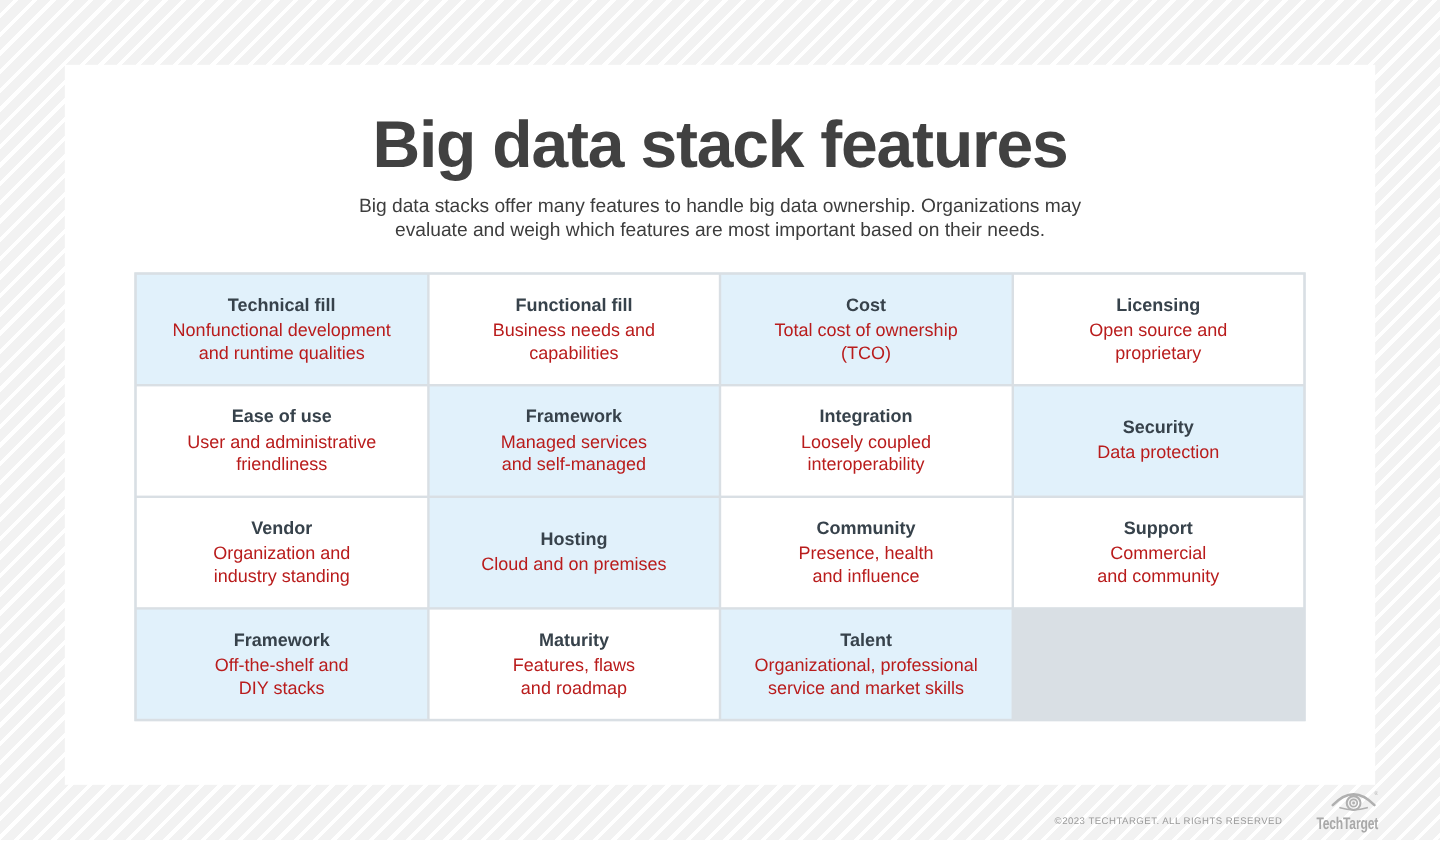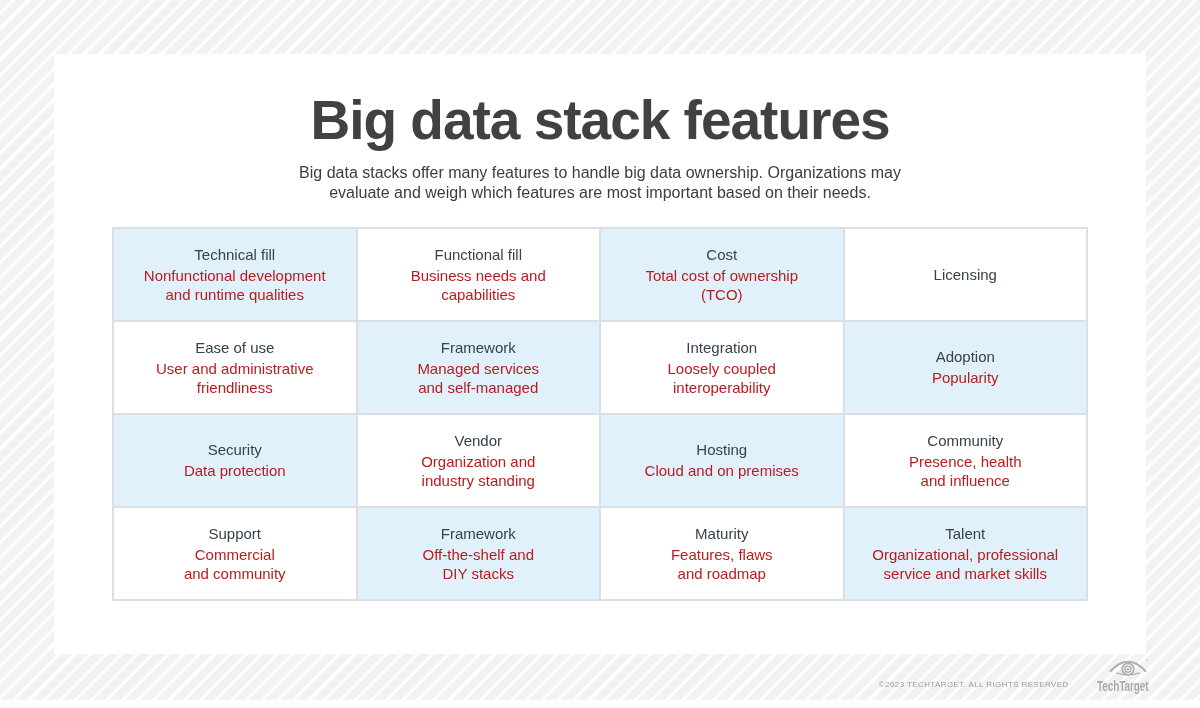--- a/index.html
+++ b/index.html
@@ -56,21 +56,21 @@
     display: flex;
     flex-direction: column;
     justify-content: center;
     align-items: center;
     text-align: center;
     padding: 4px 8px;
   }
   .cell.highlight { background: #e1f1fb; }
   .cell-heading {
     font-size: 15px;
-    font-weight: normal;
+    font-weight: bold;
     color: #37424b;
   }
   .cell-body {
     margin-top: 3px;
     font-size: 15px;
     line-height: 19px;
     color: #b91c1c;
     white-space: pre-line;
   }
   .footer {
@@ -126,39 +126,37 @@
         <div class="cell-body">Business needs and
 capabilities</div>
       </div>
       <div class="cell highlight">
         <div class="cell-heading">Cost</div>
         <div class="cell-body">Total cost of ownership
 (TCO)</div>
       </div>
       <div class="cell">
         <div class="cell-heading">Licensing</div>
+        <div class="cell-body">Open source and
+proprietary</div>
       </div>
       <div class="cell">
         <div class="cell-heading">Ease of use</div>
         <div class="cell-body">User and administrative
 friendliness</div>
       </div>
       <div class="cell highlight">
         <div class="cell-heading">Framework</div>
         <div class="cell-body">Managed services
 and self-managed</div>
       </div>
       <div class="cell">
         <div class="cell-heading">Integration</div>
         <div class="cell-body">Loosely coupled
 interoperability</div>
-      </div>
-      <div class="cell highlight">
-        <div class="cell-heading">Adoption</div>
-        <div class="cell-body">Popularity</div>
       </div>
       <div class="cell highlight">
         <div class="cell-heading">Security</div>
         <div class="cell-body">Data protection</div>
       </div>
       <div class="cell">
         <div class="cell-heading">Vendor</div>
         <div class="cell-body">Organization and
 industry standing</div>
       </div>

